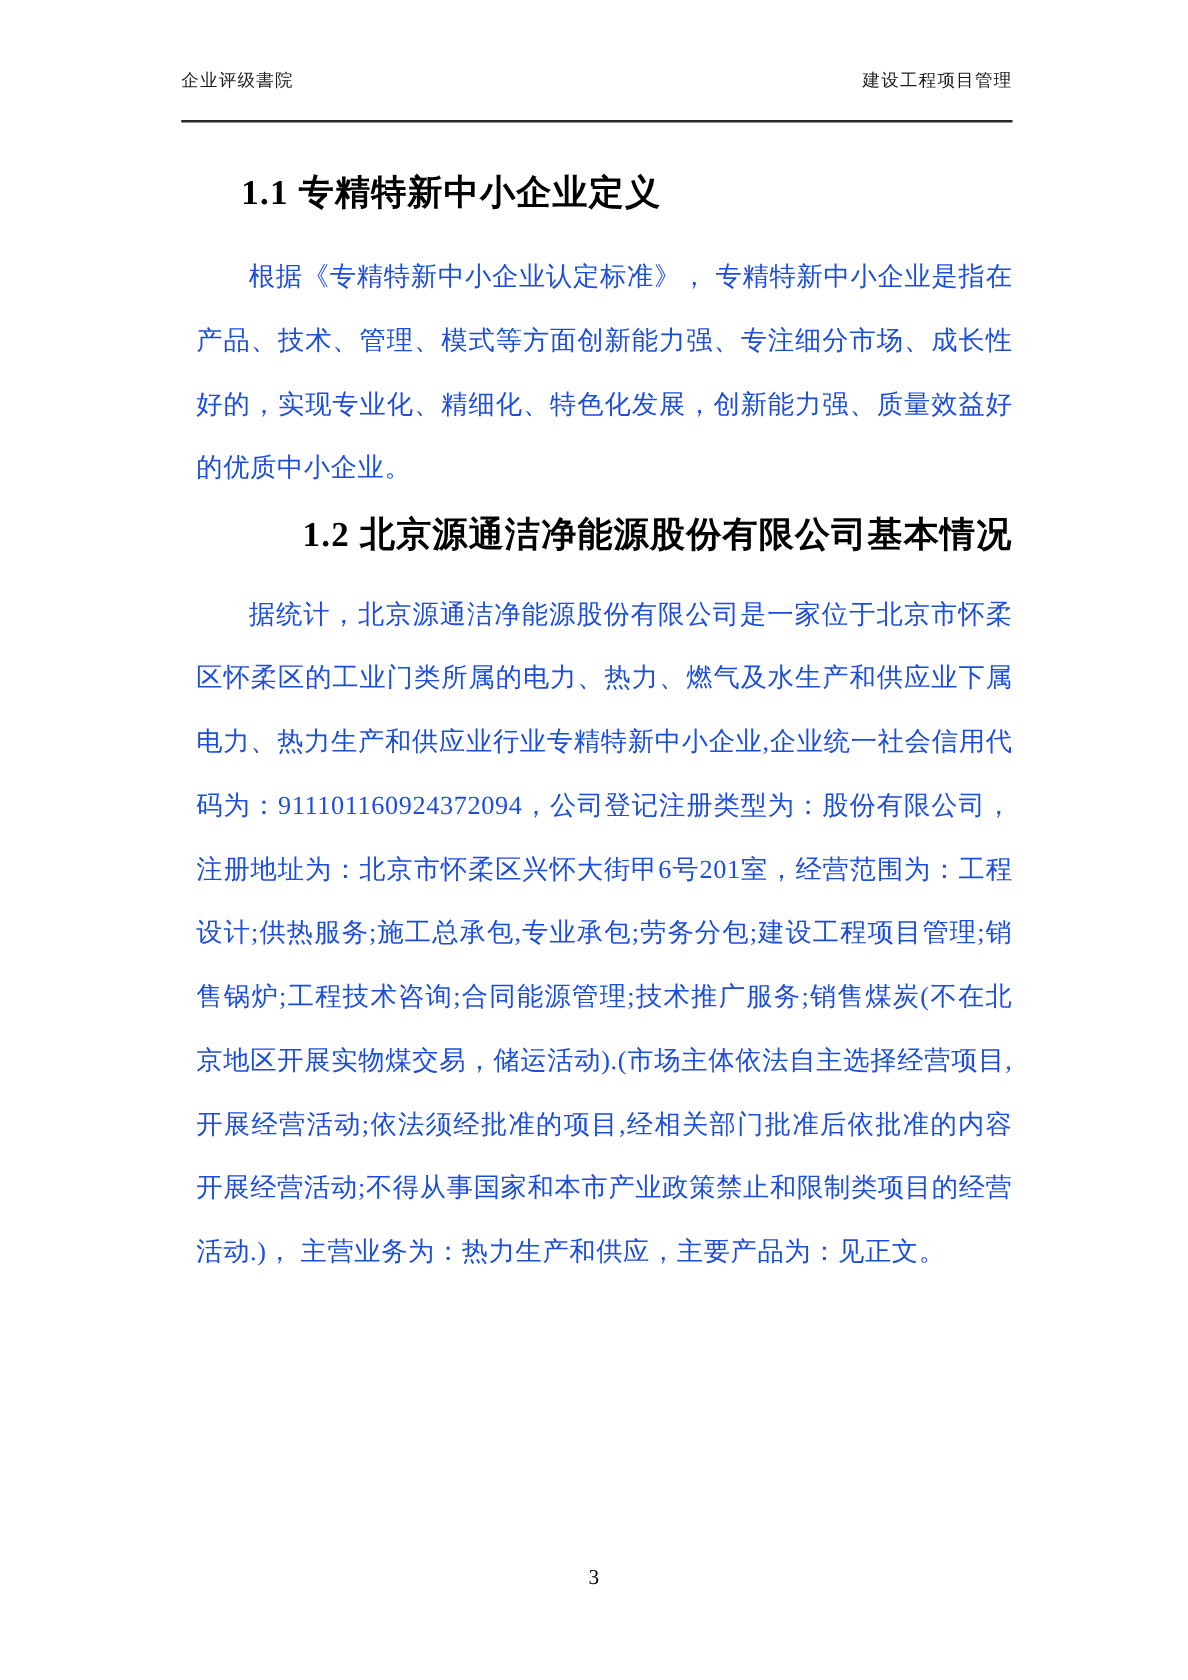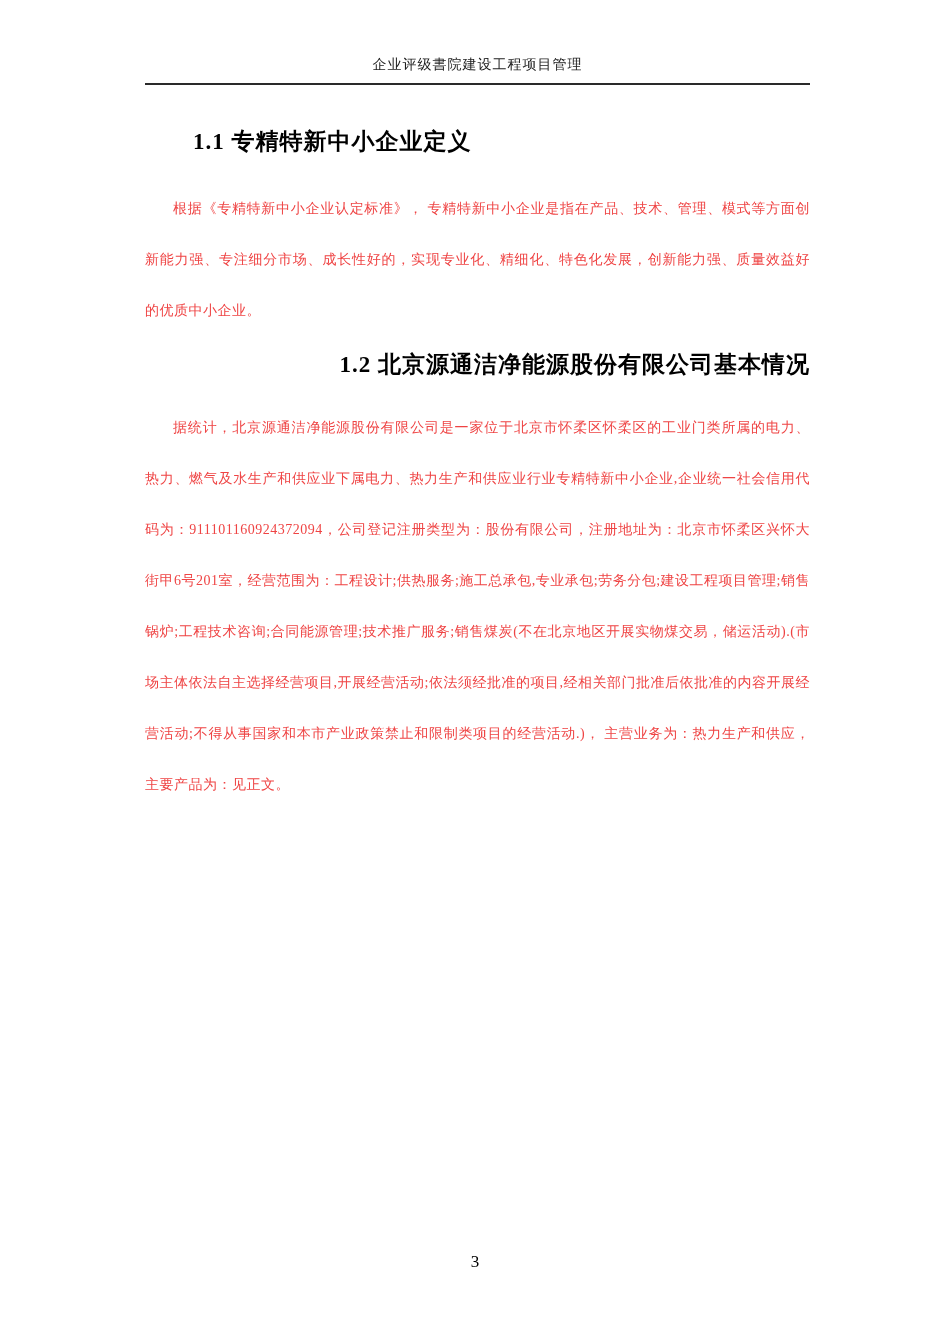--- a/index.html
+++ b/index.html
@@ -11,26 +11,26 @@
     height: 1344px;
     margin: 0 auto;
     background: #ffffff;
     position: relative;
     padding: 56px 140px 0 145px;
     overflow: hidden;
   }
 
   .page-header {
     display: flex;
-    justify-content: center;
+    justify-content: space-between;
     align-items: flex-end;
     font-size: 14px;
     letter-spacing: 1px;
     color: #1c1c1c;
-    padding-bottom: 9px;
+    padding-bottom: 22px;
   }
 
   .header-rule {
     border: none;
     border-top: 2px solid #2a2a2a;
     height: 0;
   }
 
   .doc-body { padding-top: 0; }
 
@@ -38,39 +38,40 @@
     font-size: 27px;
     font-weight: bold;
     line-height: 36px;
     padding-left: 48px;
     margin-top: 54px;
     letter-spacing: 1px;
     color: #000;
   }
 
   h2.sub-heading {
-    font-size: 23px;
+    font-size: 28px;
     font-weight: bold;
     line-height: 30px;
     padding-left: 48px;
     letter-spacing: 1px;
     color: #000;
   }
 
   h2.sub-1 { margin-top: 42px; }
   h2.sub-2 { margin-top: 14px; text-align: right; }
 
   p.body-para {
-    font-size: 14px;
+    font-size: 21px;
     line-height: 51px;
     text-align: justify;
     text-indent: 2em;
     letter-spacing: 0.5px;
-    color: #ef4444;
+    color: #1d4ed8;
     word-break: break-all;
+    margin-left: 12px;
   }
 
   p.para-1 { margin-top: 26px; }
   p.para-2 { margin-top: 22px; }
 
   .page-footer {
     position: absolute;
     left: 0;
     right: 0;
     bottom: 72px;

